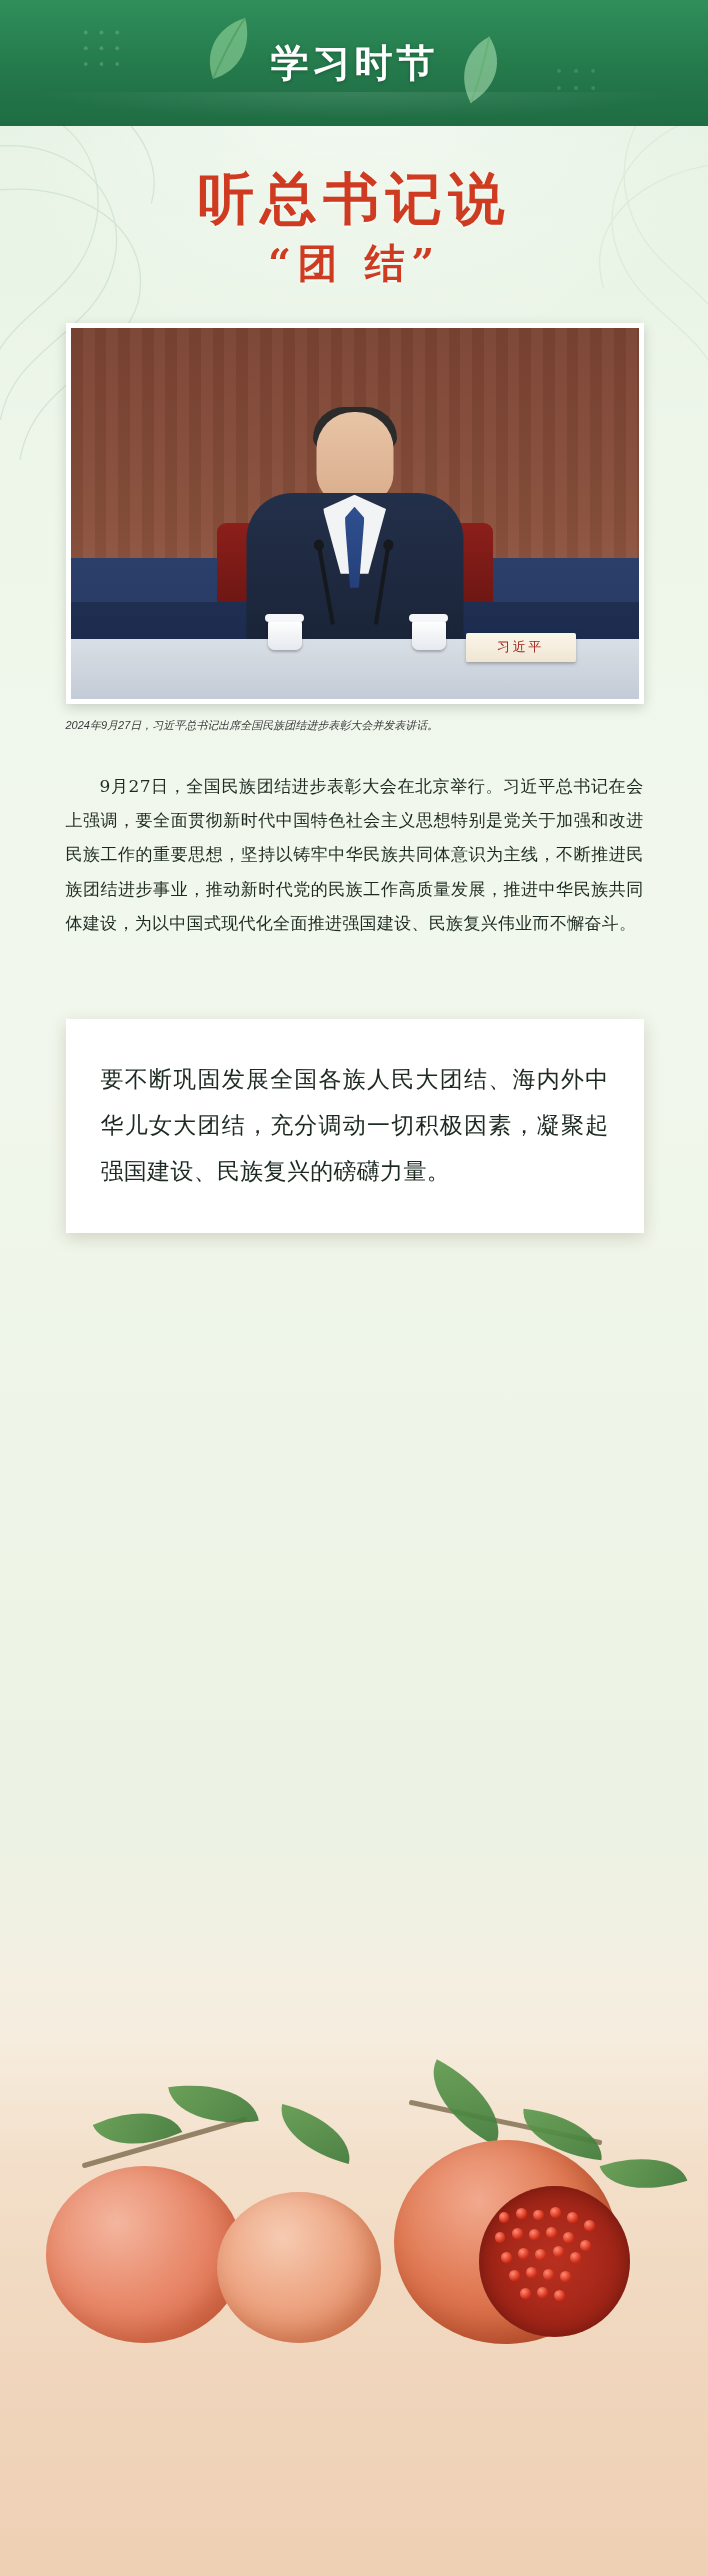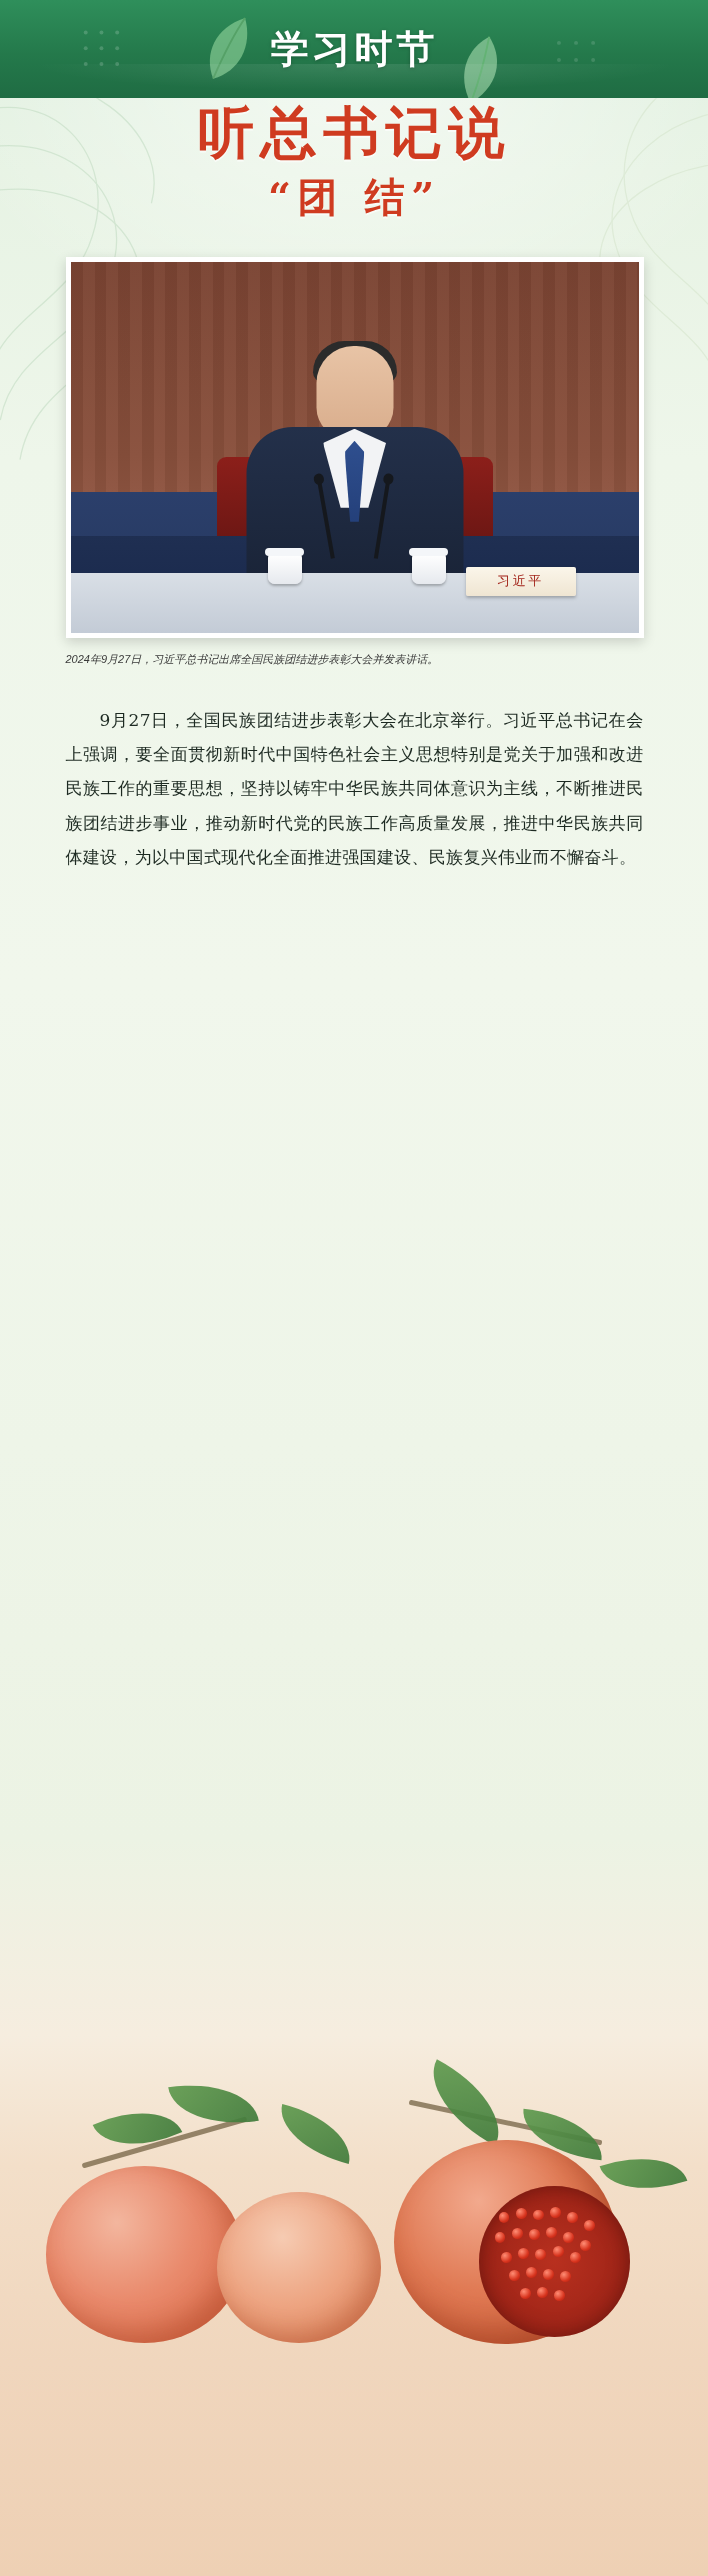--- a/index.html
+++ b/index.html
@@ -46,21 +46,21 @@
     top: 26px;
     width: 236px;
     height: 407px;
     opacity: .45;
     pointer-events: none;
   }
 
   
   .banner {
     position: relative;
-    height: 98px;
+    height: 126px;
     background: linear-gradient(180deg, #2f8f5b 0%, #24794b 55%, #1f6c43 100%);
     overflow: hidden;
   }
   .banner::after {
     content: "";
     position: absolute;
     left: 0; right: 0; bottom: 0;
     height: 34px;
     background: radial-gradient(ellipse 460px 39px at 50% 0%, rgba(255,255,255,0.10), rgba(255,255,255,0) 70%);
   }
@@ -97,20 +97,21 @@
   .banner-dots-r {
     position: absolute;
     right: 79px; bottom: 17px;
     width: 79px; height: 46px;
     opacity: .30;
   }
 
   
   .headline {
     position: relative;
+    margin-top: 38px;
     text-align: center;
     z-index: 3;
   }
   .headline-line {
     font-family: "DejaVu Serif", serif;
     font-weight: bold;
     color: #cf3b20;
     letter-spacing: 6.6px;
     line-height: 1.22;
     text-shadow: 0 2px 0 rgba(255,255,255,.6);
@@ -478,15 +479,18 @@
       <div class="seed" style="left:30px; top:84px;"></div>
       <div class="seed" style="left:47px; top:81px;"></div>
       <div class="seed" style="left:64px; top:83px;"></div>
       <div class="seed" style="left:81px; top:85px;"></div>
       <div class="seed" style="left:41px; top:102px;"></div>
       <div class="seed" style="left:58px; top:101px;"></div>
       <div class="seed" style="left:75px; top:104px;"></div>
     </div>
   </div>
 
+  <div class="quote-card">
+    <p class="quote-text">要不断巩固发展全国各族人民大团结、海内外中华儿女大团结，充分调动一切积极因素，凝聚起强国建设、民族复兴的磅礴力量。</p>
+  </div>
 
 </div>
 
 
 </body></html>

